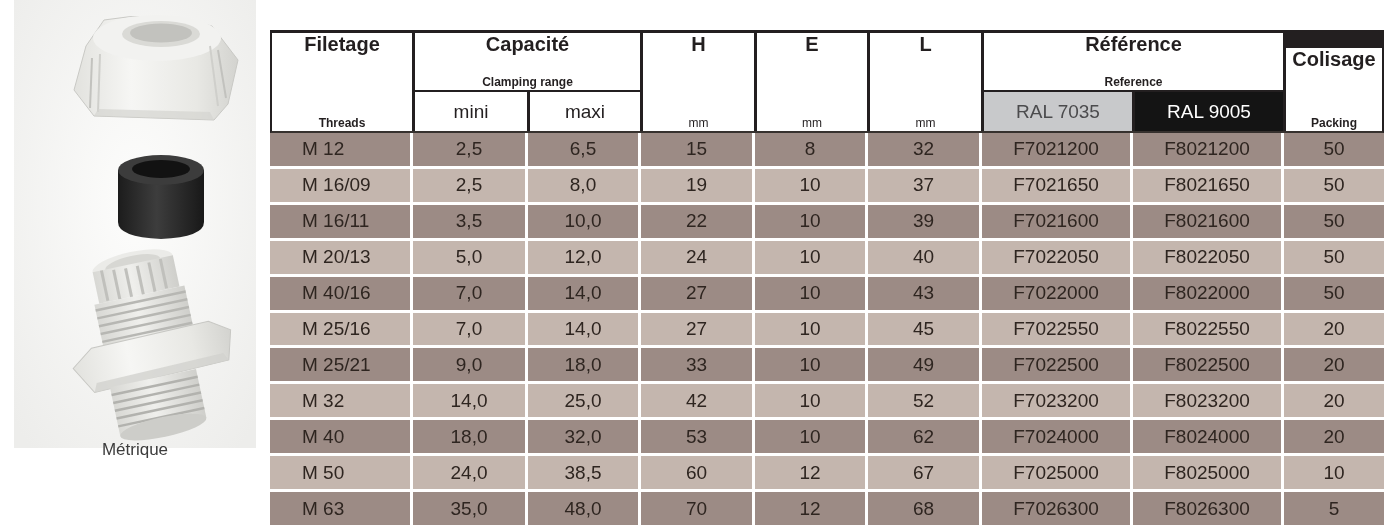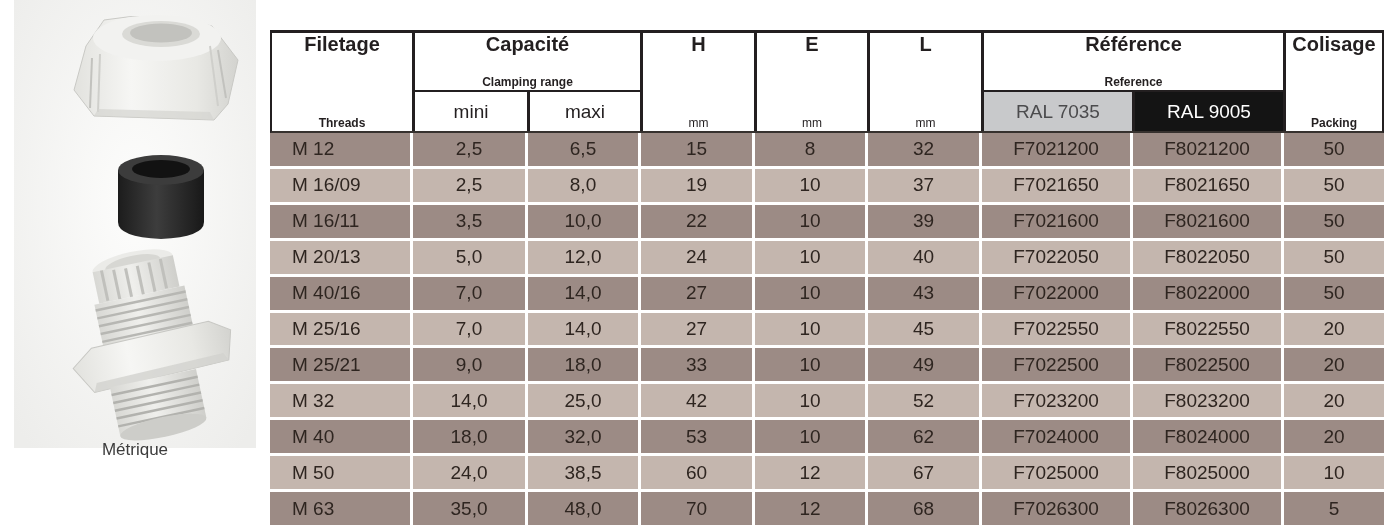--- a/index.html
+++ b/index.html
@@ -45,42 +45,42 @@
   .hc-filetage { grid-column:1; }
   .hc-capacite { grid-column:2 / 4; grid-row:1; }
   .hc-mini { grid-column:2; grid-row:2; }
   .hc-maxi { grid-column:3; grid-row:2; }
   .hc-h { grid-column:4; }
   .hc-e { grid-column:5; }
   .hc-l { grid-column:6; }
   .hc-reference { grid-column:7 / 9; grid-row:1; }
   .hc-ral7035 { grid-column:7; grid-row:2; background:var(--ral7035-bg); color:var(--ral7035-text); }
   .hc-ral9005 { grid-column:8; grid-row:2; background:var(--ral9005-bg); color:var(--ral9005-text); }
-  .hc-colisage { grid-column:9; }
+  .hc-colisage { grid-column:9;margin-top:15px; }
 
   .tbody {
     display:grid;
     grid-template-rows:repeat(11, 1fr);
     row-gap:3px;
     height:392px;
     background:#ffffff;
   }
   .trow {
     display:grid;
     grid-template-columns:140px 112px 110px 111px 110px 111px 148px 148px 1fr;
     column-gap:3px;
     background:#ffffff;
   }
   .trow .cell {
     display:flex; align-items:center; justify-content:center;
     font-size:19px; color:var(--text-dark);
   }
   .trow.dark  .cell { background:var(--row-dark); }
   .trow.light .cell { background:var(--row-light); }
-  .trow .cell-filetage { justify-content:flex-start; padding-left:22px; }
+  .trow .cell-filetage { justify-content:flex-start; padding-left:32px; }
 </style>
 </head>
 <body>
 
 <div class="product-panel">
   <svg class="product-photo" width="270" height="470" viewBox="0 0 270 470" aria-hidden="true">
     <defs>
       <radialGradient id="bgGrad" cx="50%" cy="45%" r="70%">
         <stop offset="0%" stop-color="#fdfdfc"></stop>
         <stop offset="100%" stop-color="#ededeb"></stop>

